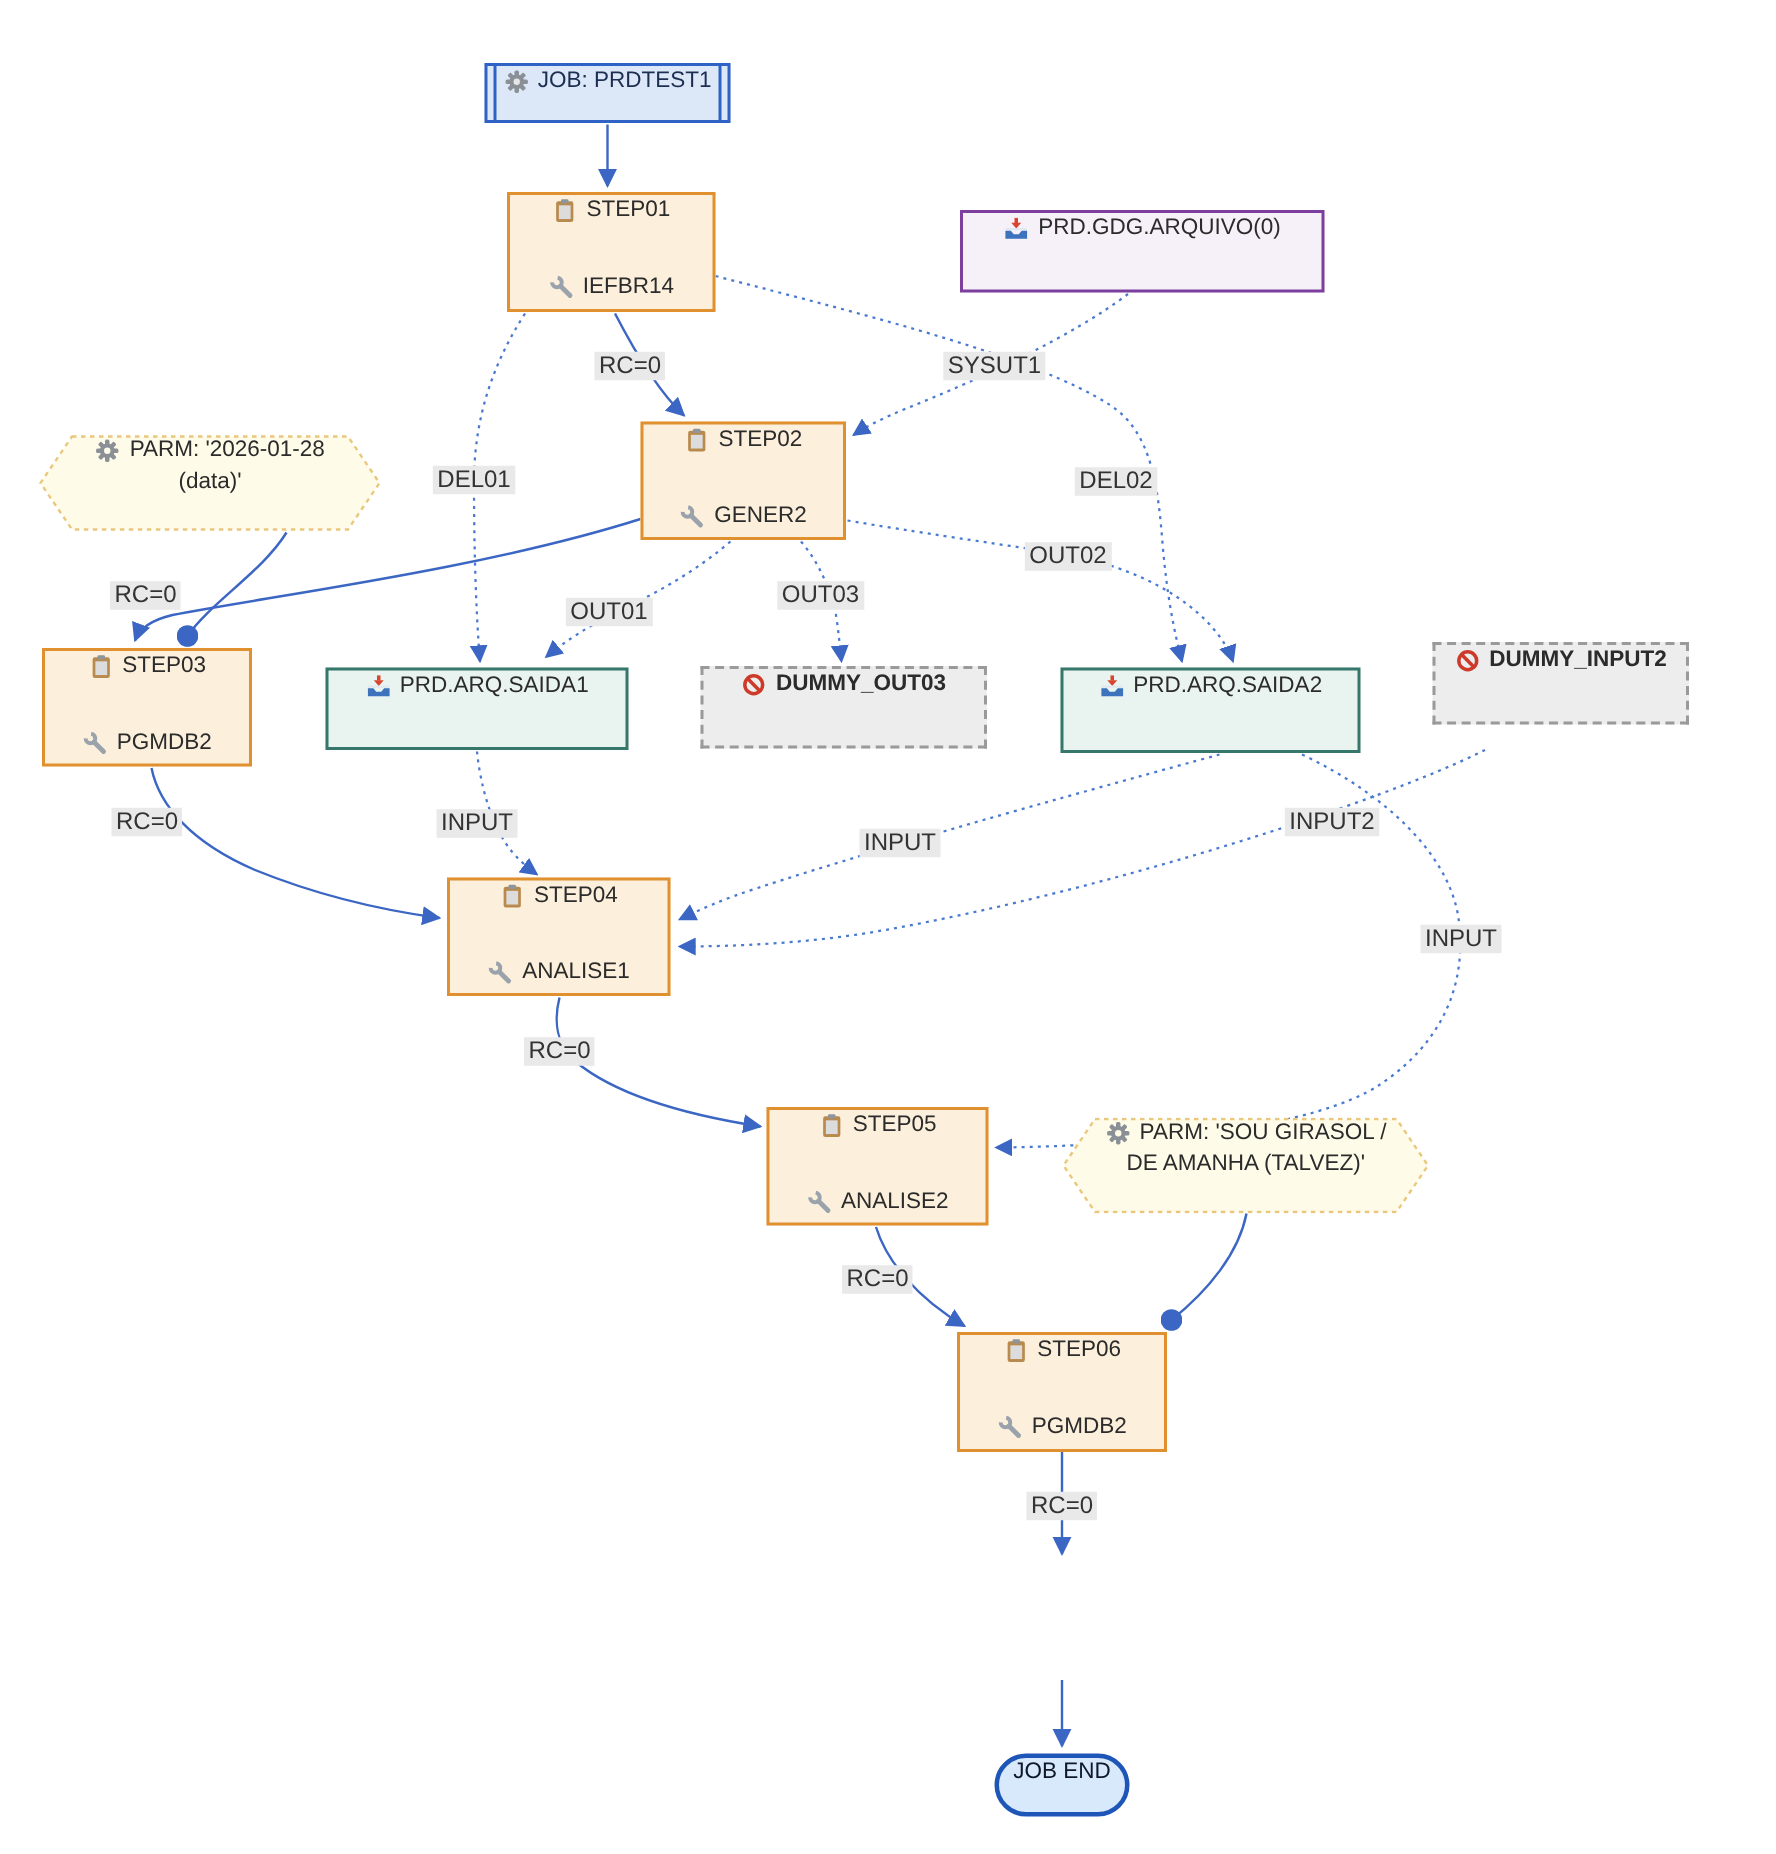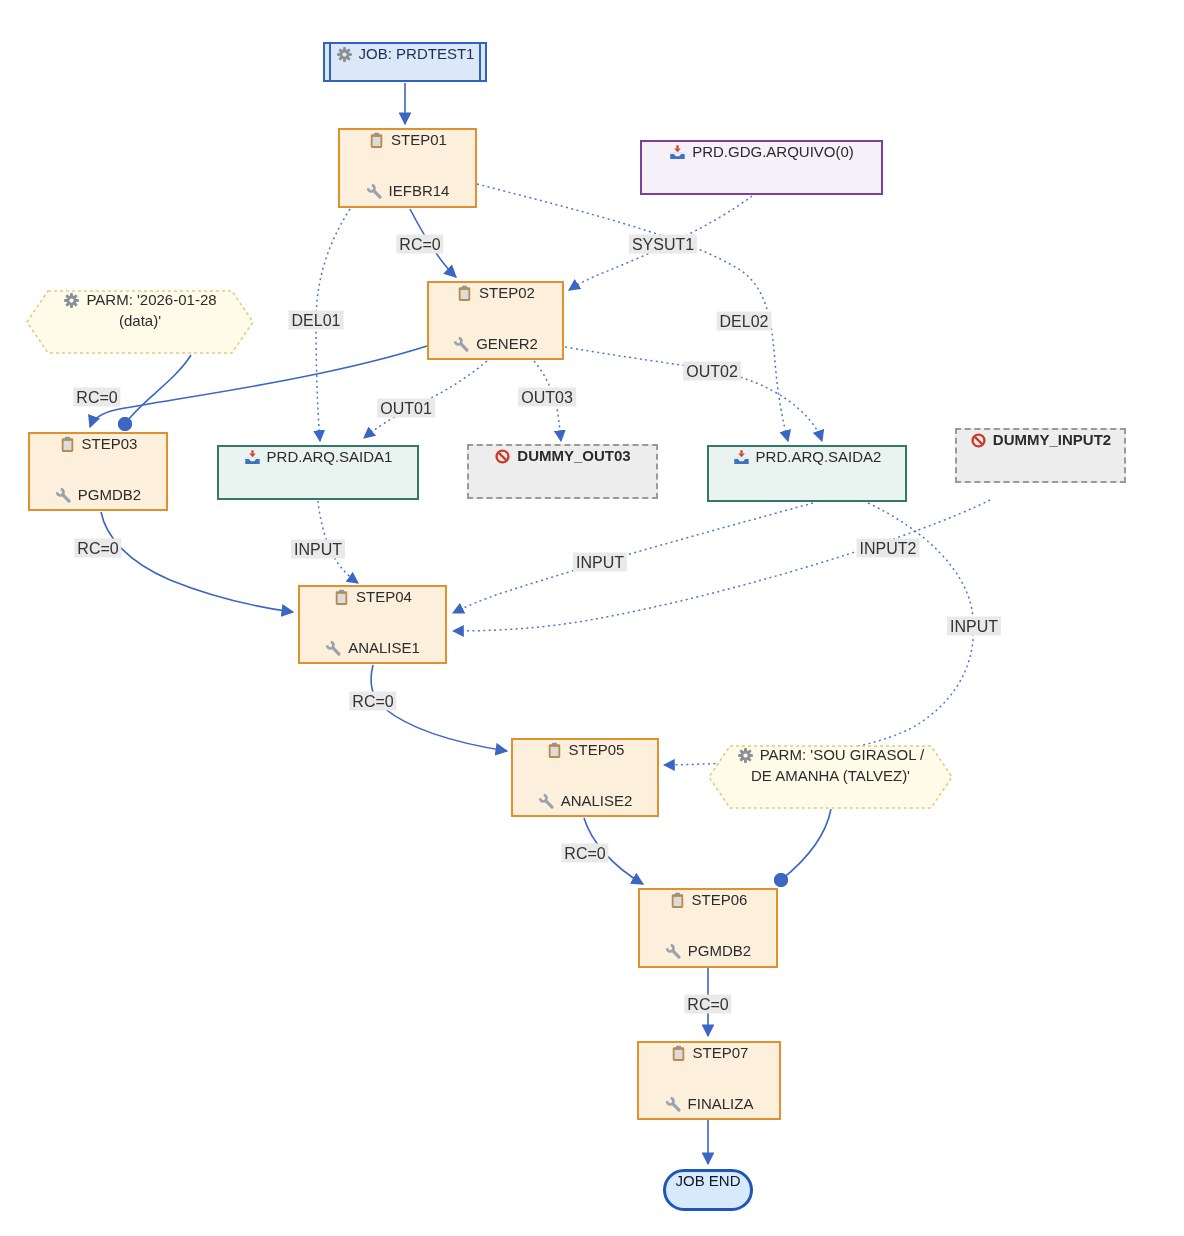--- a/index.html
+++ b/index.html
@@ -295,35 +295,18 @@
       </div>
     <div class="row">
         <svg class="icon" viewBox="0 0 16 16">
           <circle cx="5" cy="5" r="3" fill="none" stroke="#9aa2ab" stroke-width="2.5" stroke-dasharray="13.85 5" stroke-dashoffset="4.6"></circle>
           <line x1="7.2" y1="7.2" x2="13.2" y2="13.2" stroke="#9aa2ab" stroke-width="3" stroke-linecap="round"></line>
         </svg>
         <span>PGMDB2</span>
       </div>
   </div>
 
-  <div class="node step" style="left:637px;top:1041px;width:144px;height:79px">
-    <div class="row">
-        <svg class="icon" viewBox="0 0 16 16">
-          <rect x="2.6" y="2" width="10.8" height="13" rx="1.4" fill="#b98a4e"></rect>
-          <rect x="4.3" y="4.6" width="7.4" height="8.6" fill="#dcdcdc"></rect>
-          <rect x="5.6" y="0.8" width="4.8" height="2.6" rx="0.9" fill="#8e959c"></rect>
-        </svg>
-        <span>STEP07</span>
-      </div>
-    <div class="row">
-        <svg class="icon" viewBox="0 0 16 16">
-          <circle cx="5" cy="5" r="3" fill="none" stroke="#9aa2ab" stroke-width="2.5" stroke-dasharray="13.85 5" stroke-dashoffset="4.6"></circle>
-          <line x1="7.2" y1="7.2" x2="13.2" y2="13.2" stroke="#9aa2ab" stroke-width="3" stroke-linecap="round"></line>
-        </svg>
-        <span>FINALIZA</span>
-      </div>
-  </div>
 
   <div class="node jobend" style="left:663px;top:1169px;width:90px;height:42px">
     <span>JOB END</span>
   </div>
 
 </div>
 
 </body></html>

